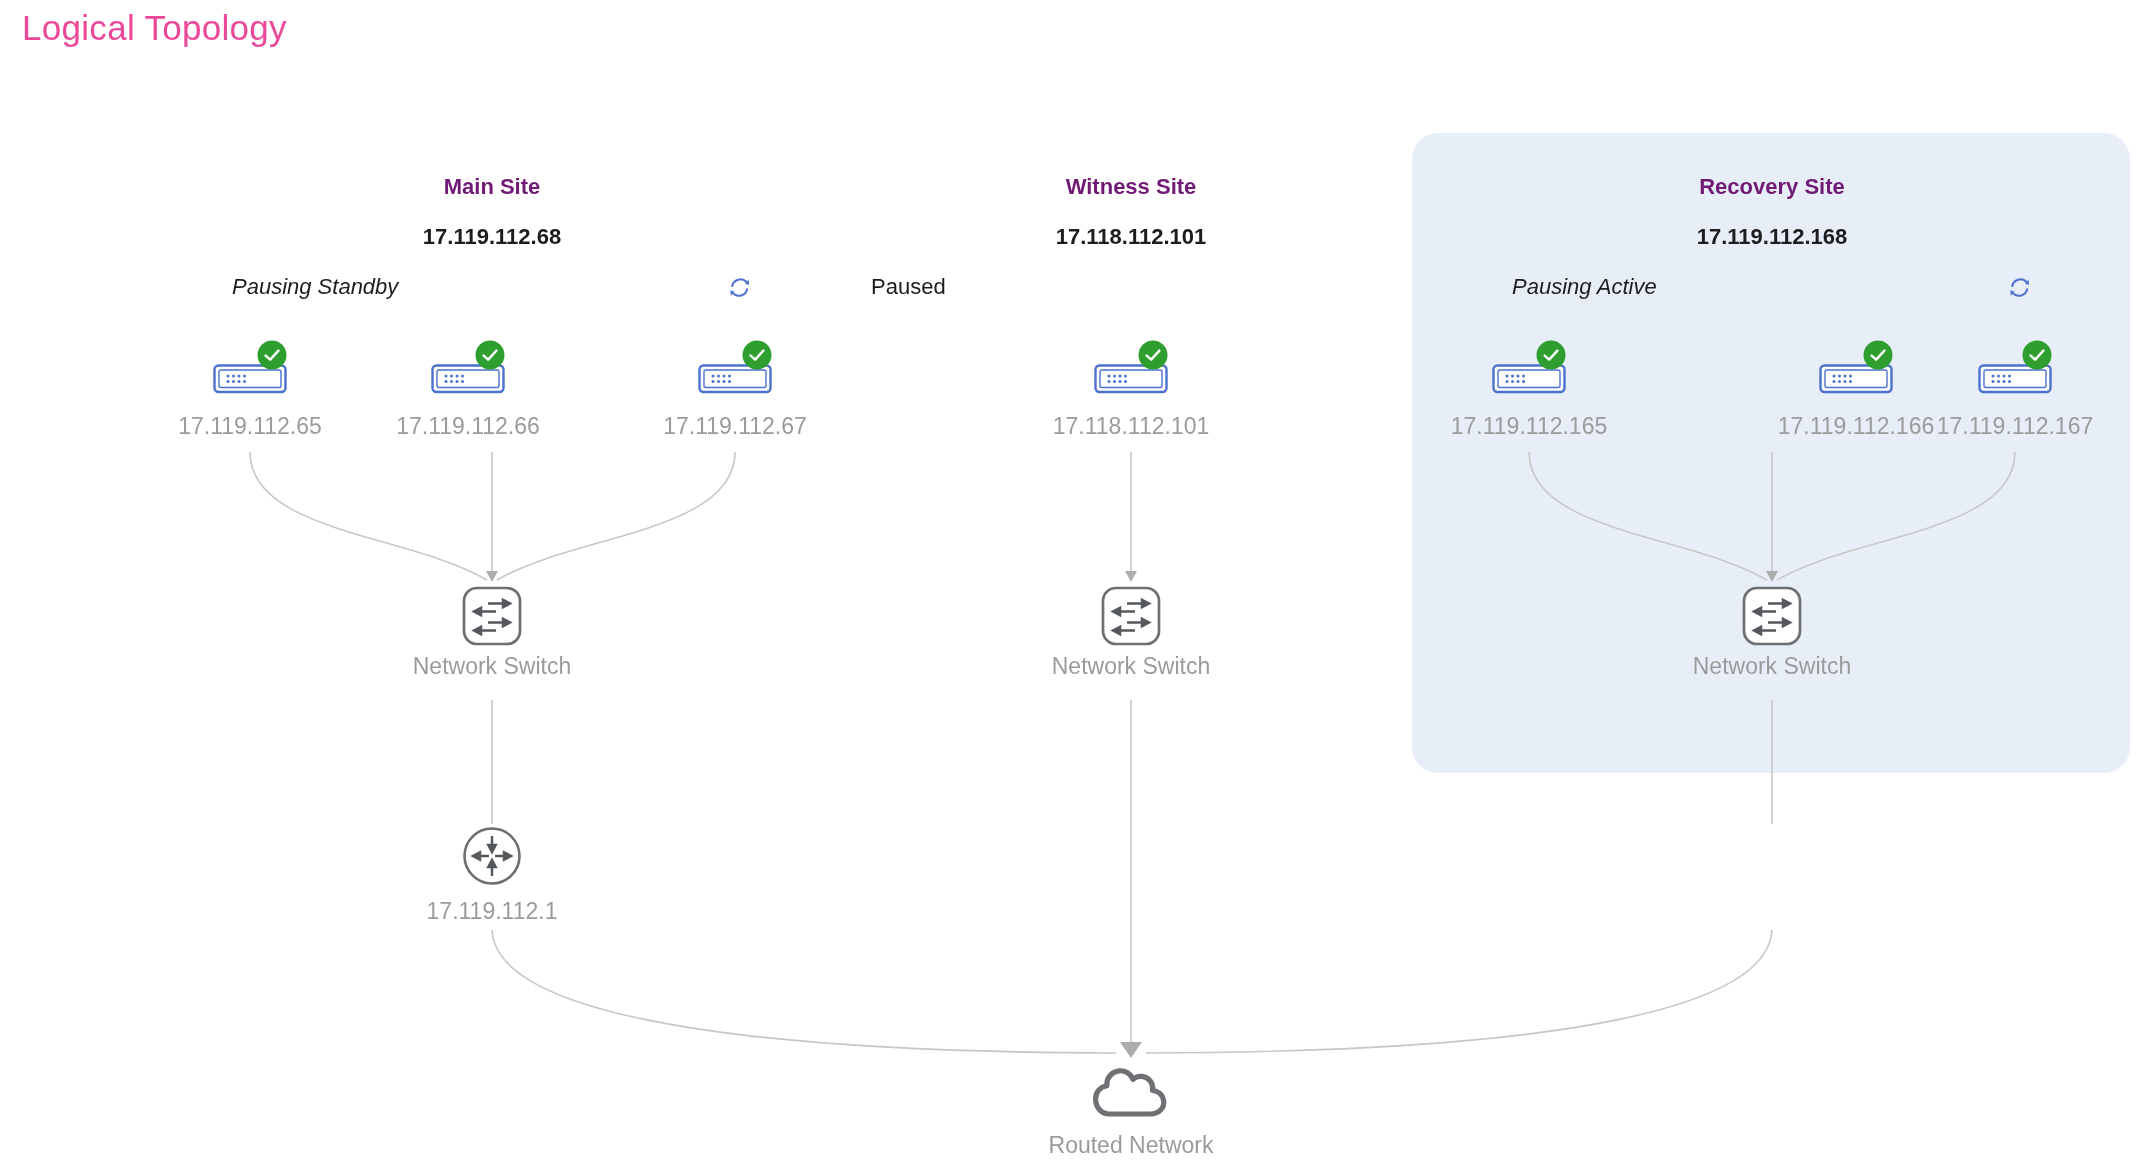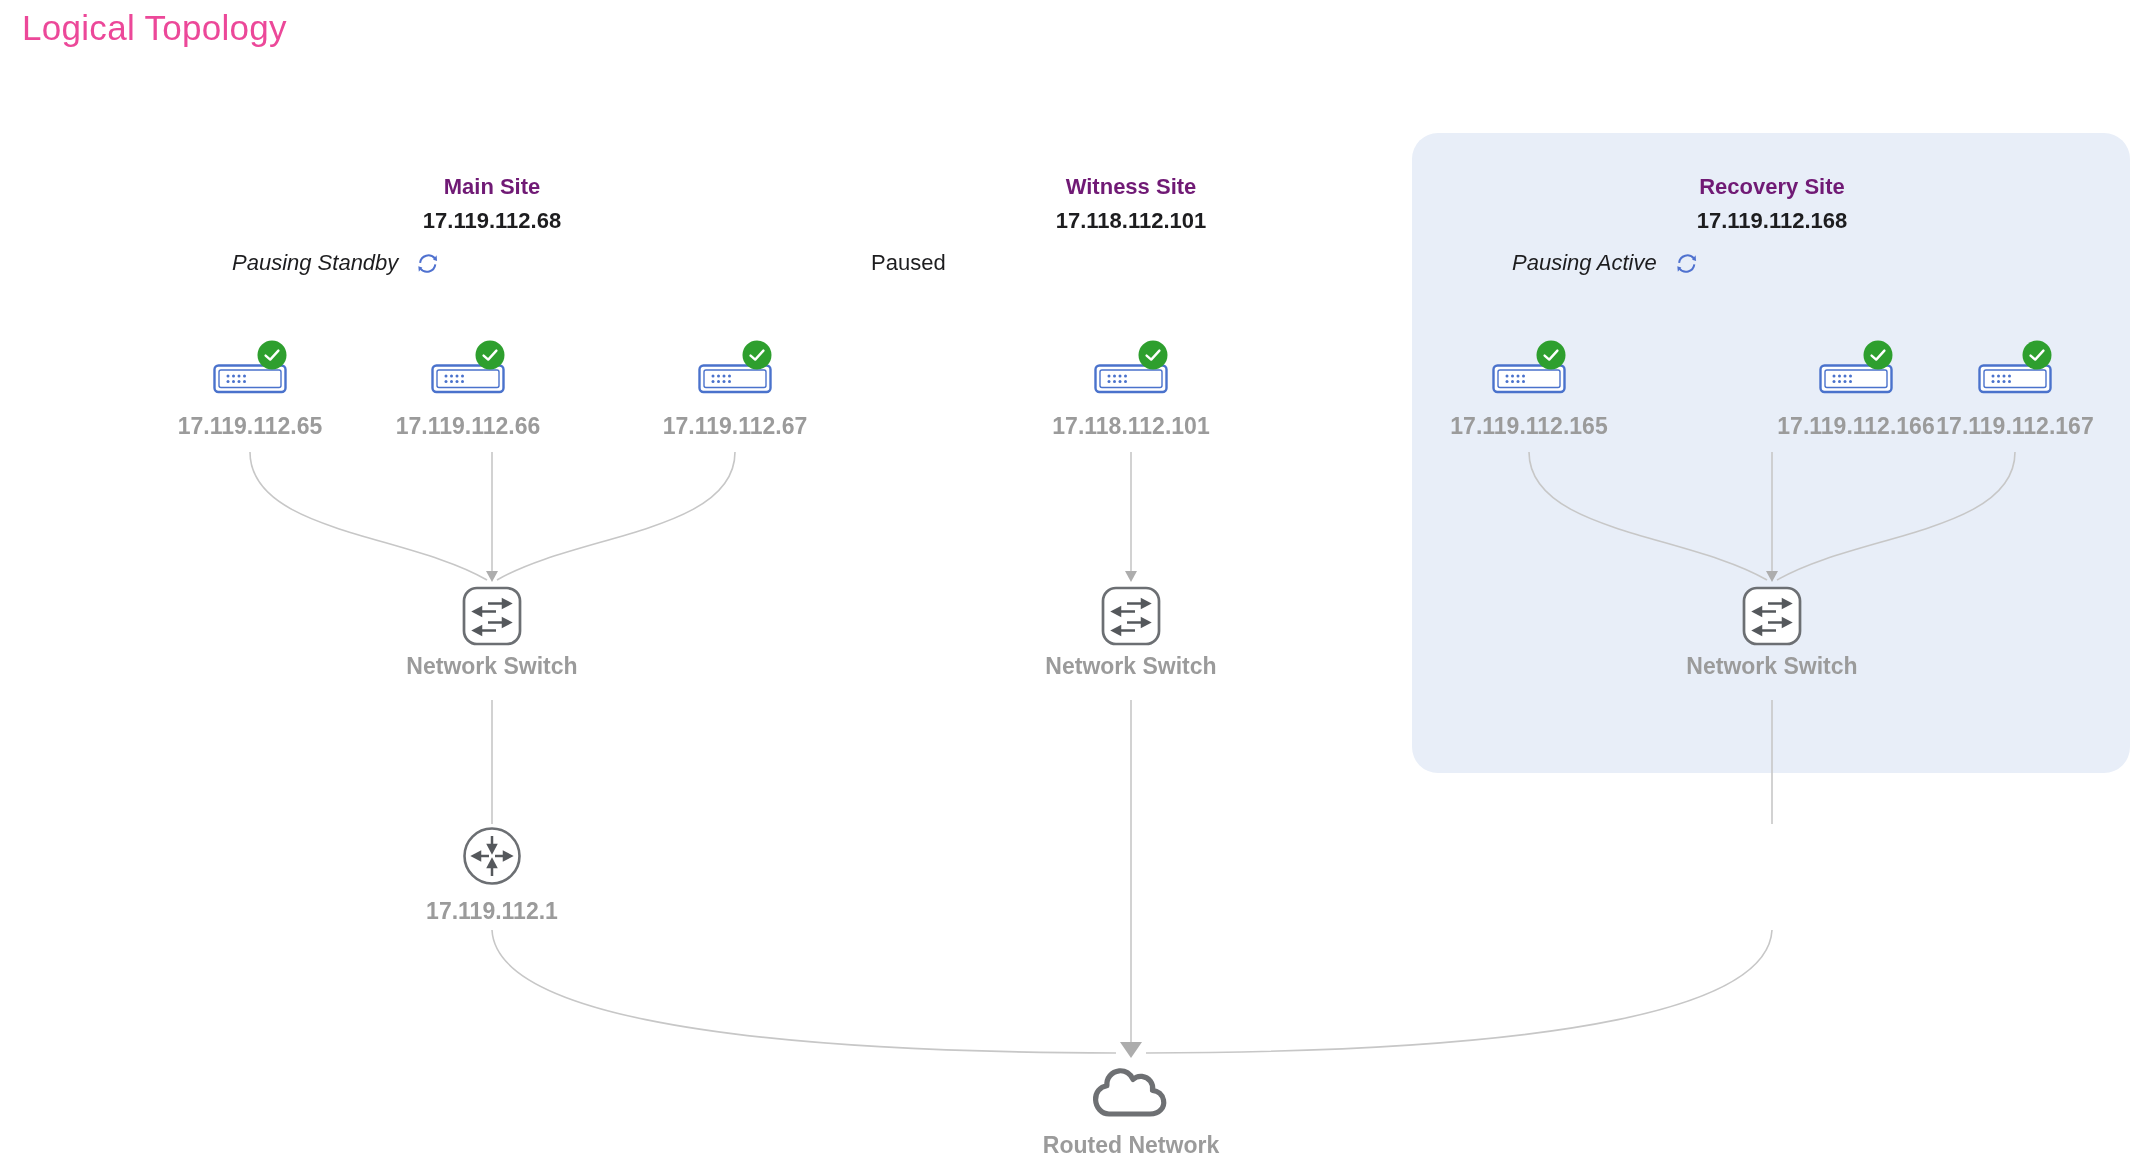--- a/index.html
+++ b/index.html
@@ -12,32 +12,31 @@
   }
   .recovery-panel{
     position:absolute;left:1412px;top:133px;width:718px;height:640px;
     background:#e8eef8;border-radius:26px;
   }
   svg.connectors{position:absolute;left:0;top:0;z-index:2;}
   .site-header{
     position:absolute;top:172px;width:520px;text-align:center;z-index:3;
   }
   .site-name{font-size:22px;font-weight:bold;color:#701a75;line-height:30px;}
-  .site-ip{font-size:22px;font-weight:bold;color:#1d1d1f;line-height:30px;margin-top:4px;}
+  .site-ip{font-size:22px;font-weight:bold;color:#1d1d1f;line-height:30px;margin-top:20px;}
   .site-status-row{
-    display:flex;align-items:center;justify-content:flex-start;gap:17px;
-    margin-top:12px;line-height:30px;
+    display:flex;align-items:center;justify-content:space-between;gap:17px;
+    margin-top:20px;line-height:30px;
   }
   .site-status{font-size:22px;color:#1d1d1f;}
   .site-status.italic{font-style:italic;}
   .node{position:absolute;width:320px;margin-left:-160px;text-align:center;z-index:3;}
   .node-label{
     position:absolute;width:100%;left:0;font-size:23px;color:#9b9b9b;line-height:26px;
     white-space:nowrap;
-    font-weight:bold;
   }
   .server-node{top:338px;height:102px;}
   .server-node .srv-svg{position:absolute;left:50%;top:26px;margin-left:-37px;}
   .server-node .badge{position:absolute;left:50%;top:2px;margin-left:7px;}
   .server-node .node-label{top:75px;}
   .switch-node{top:585px;height:100px;}
   .switch-node .sw-svg{position:absolute;left:50%;top:0;margin-left:-31px;}
   .switch-node .node-label{top:68px;}
   .router-node{top:826px;height:104px;}
   .router-node .rt-svg{position:absolute;left:50%;top:0;margin-left:-30px;}

